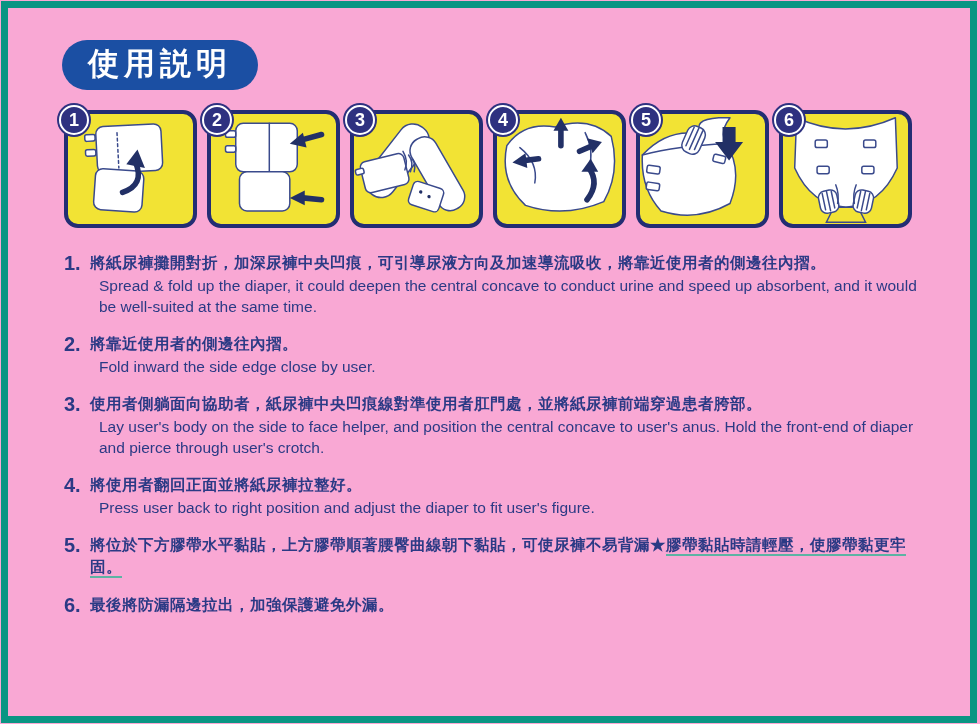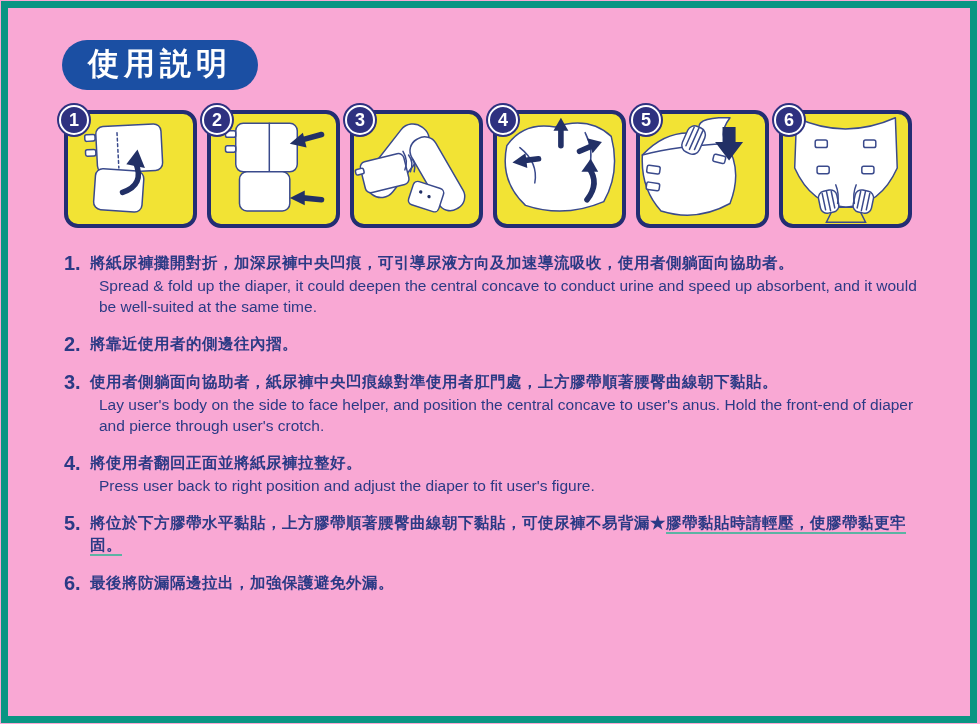--- a/index.html
+++ b/index.html
@@ -206,36 +206,37 @@
         <path class="ln" d="M56 76 Q60 86 58 96 M78 76 Q74 86 76 96"></path>
       </svg>
     </div>
   </div>
 
   <div class="steps">
 
     <div class="step">
       <div class="step-no">1.</div>
       <div class="step-body">
-        <p class="zh"><span>將紙尿褲攤開對折，加深尿褲中央凹痕，可引導尿液方向及加速導流吸收，使用者側躺面向協助者。</span><span class="note"></span></p>
+        <p class="zh"><span>將紙尿褲攤開對折，加深尿褲中央凹痕，可引導尿液方向及加速導流吸收，將靠近使用者的側邊往內摺。</span><span class="note"></span></p>
         <p class="en">Spread &amp; fold up the diaper, it could deepen the central concave to conduct urine and speed up absorbent, and it would be well-suited at the same time.</p>
       </div>
     </div>
 
     <div class="step">
       <div class="step-no">2.</div>
       <div class="step-body">
         <p class="zh"><span>將靠近使用者的側邊往內摺。</span><span class="note"></span></p>
+        <p class="en">Fold inward the side edge close by user.</p>
       </div>
     </div>
 
     <div class="step">
       <div class="step-no">3.</div>
       <div class="step-body">
-        <p class="zh"><span>使用者側躺面向協助者，紙尿褲中央凹痕線對準使用者肛門處，上方膠帶順著腰臀曲線朝下黏貼。</span><span class="note"></span></p>
+        <p class="zh"><span>使用者側躺面向協助者，紙尿褲中央凹痕線對準使用者肛門處，並將紙尿褲前端穿過患者胯部。</span><span class="note"></span></p>
         <p class="en">Lay user's body on the side to face helper, and position the central concave to user's anus. Hold the front-end of diaper and pierce through user's crotch.</p>
       </div>
     </div>
 
     <div class="step">
       <div class="step-no">4.</div>
       <div class="step-body">
         <p class="zh"><span>將使用者翻回正面並將紙尿褲拉整好。</span><span class="note"></span></p>
         <p class="en">Press user back to right position and adjust the diaper to fit user's figure.</p>
       </div>

